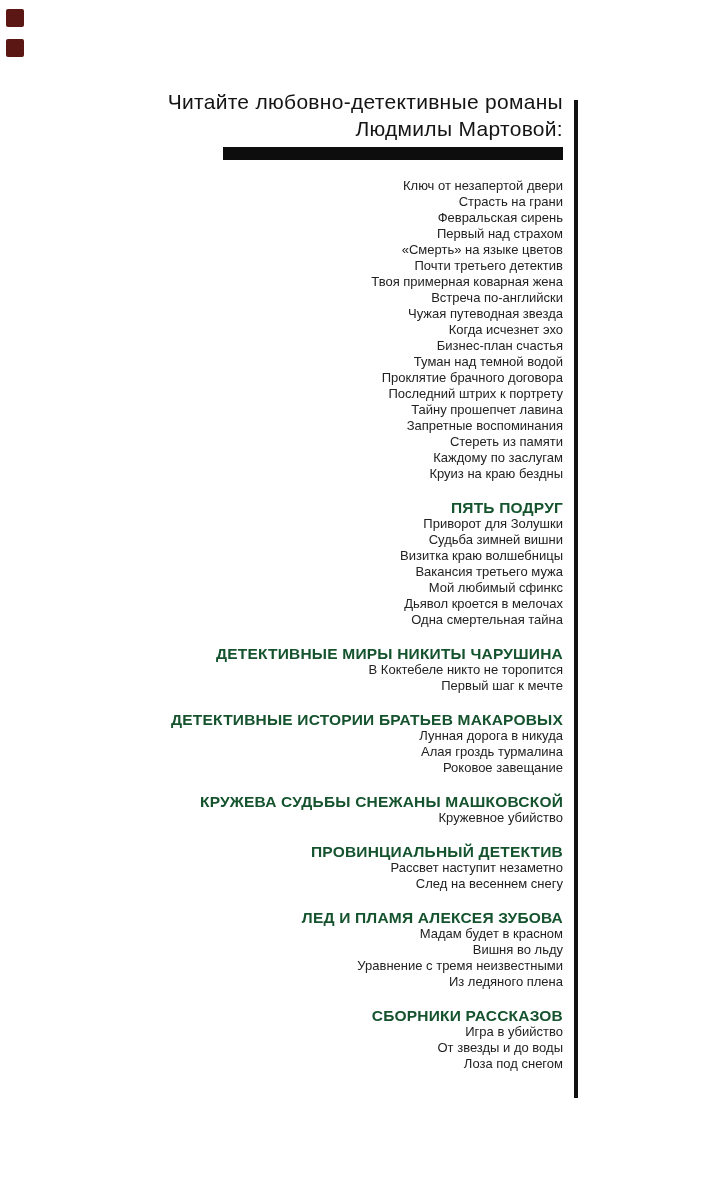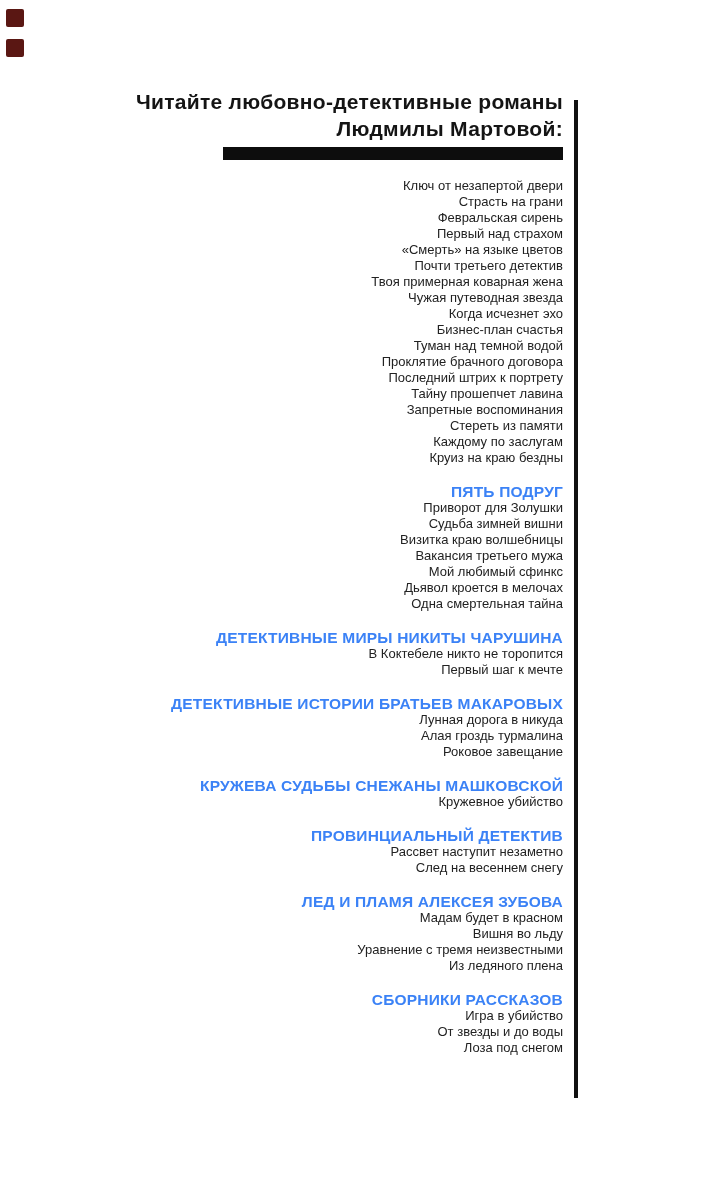--- a/index.html
+++ b/index.html
@@ -34,21 +34,21 @@
     top: 0;
     left: 60px;
     width: 503px; 
     text-align: right;
   }
   .page-title {
     margin: 0;
     padding-top: 88px;
     font-size: 21px;
     line-height: 27px;
-    font-weight: bold;
+    font-weight: normal;
     letter-spacing: 0.3px;
     color: #141414;
   }
   .black-bar {
     margin: 5px 0 0 auto;
     width: 340px;
     height: 13px;
   }
   .book-list { margin-top: 18px; }
   .book-line {
@@ -57,21 +57,21 @@
     white-space: nowrap;
     color: #222222;
   }
   .series-section { margin-top: 18px; }
   .section-title {
     font-size: 15.5px;
     line-height: 16px;
     font-weight: bold;
     letter-spacing: 0.2px;
     white-space: nowrap;
-    color: #3b82f6;
+    color: #14532d;
   }
 </style>
 </head>
 <body>
 
 <div class="page" style="color: rgb(27, 27, 27); background: rgb(255, 255, 255);">
 
   <div class="corner-mark m1" style="background: rgb(90, 23, 19);"></div>
   <div class="corner-mark m2" style="background: rgb(90, 23, 19);"></div>
 
@@ -83,20 +83,21 @@
     <div class="black-bar" style="background: rgb(13, 13, 13);"></div>
 
     <div class="book-list">
         <div class="book-line">Ключ от незапертой двери</div>
         <div class="book-line">Страсть на грани</div>
         <div class="book-line">Февральская сирень</div>
         <div class="book-line">Первый над страхом</div>
         <div class="book-line">«Смерть» на языке цветов</div>
         <div class="book-line">Почти третьего детектив</div>
         <div class="book-line">Твоя примерная коварная жена</div>
+        <div class="book-line">Встреча по-английски</div>
         <div class="book-line">Чужая путеводная звезда</div>
         <div class="book-line">Когда исчезнет эхо</div>
         <div class="book-line">Бизнес-план счастья</div>
         <div class="book-line">Туман над темной водой</div>
         <div class="book-line">Проклятие брачного договора</div>
         <div class="book-line">Последний штрих к портрету</div>
         <div class="book-line">Тайну прошепчет лавина</div>
         <div class="book-line">Запретные воспоминания</div>
         <div class="book-line">Стереть из памяти</div>
         <div class="book-line">Каждому по заслугам</div>

